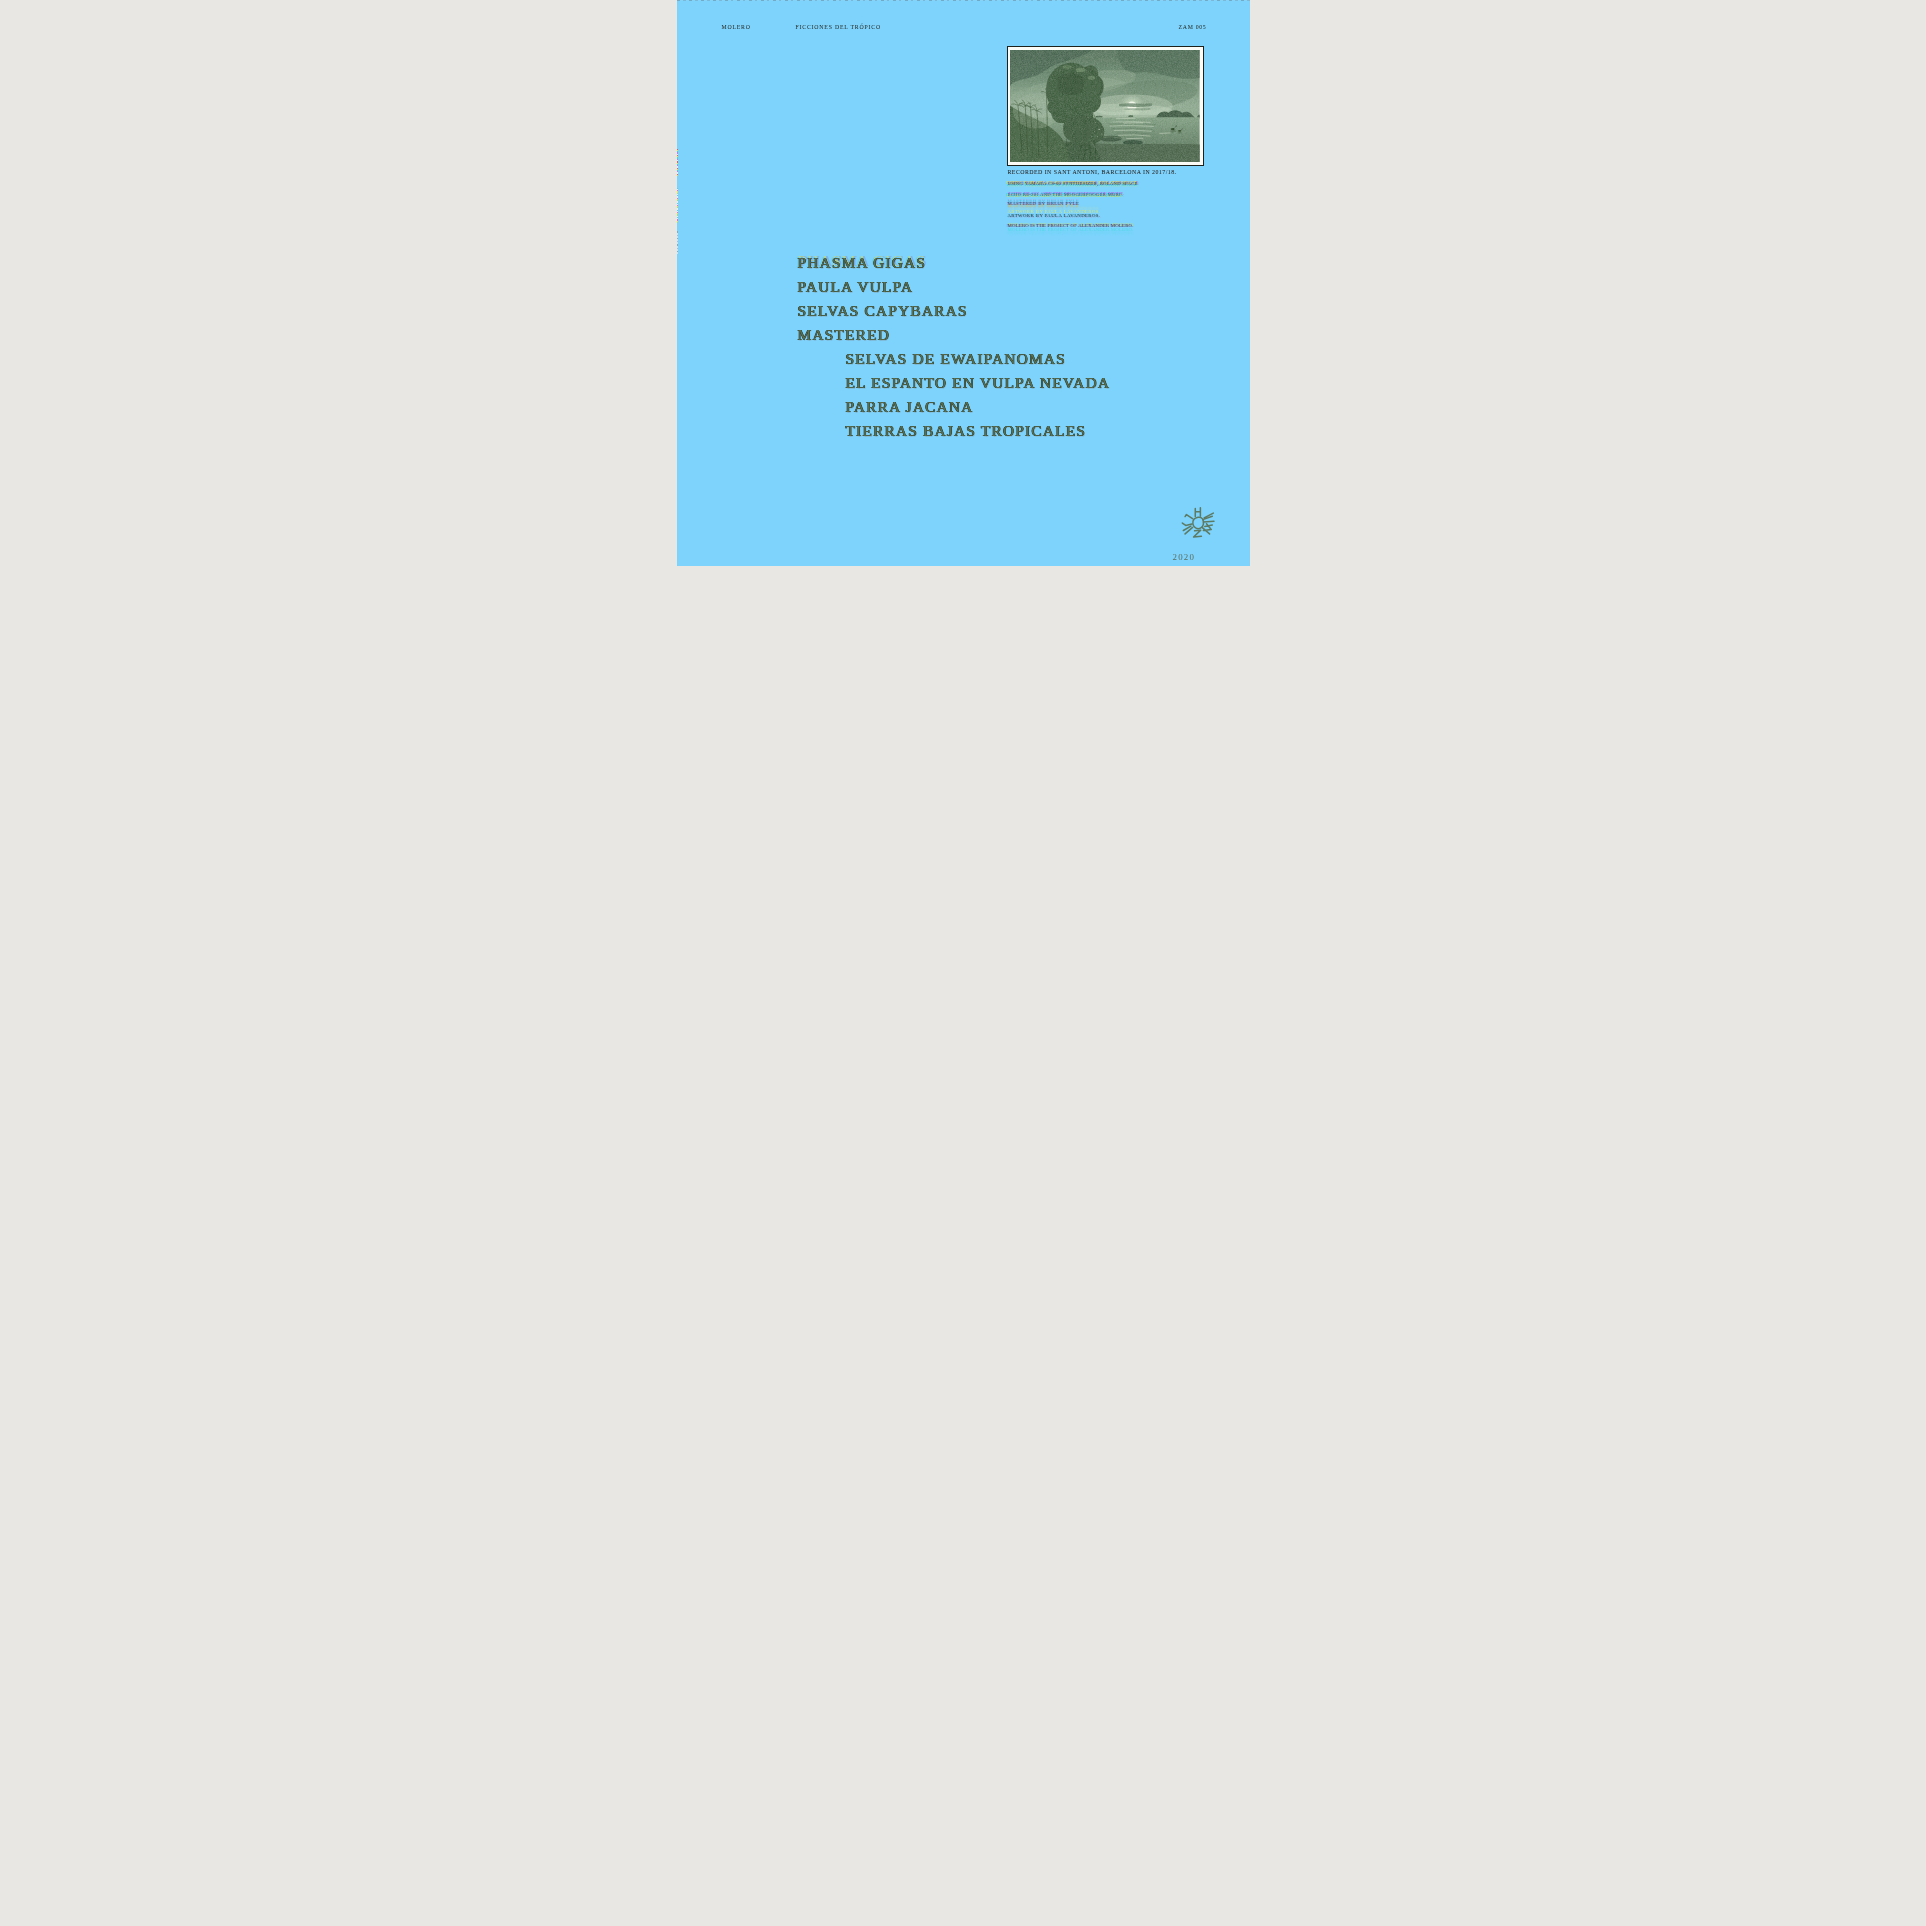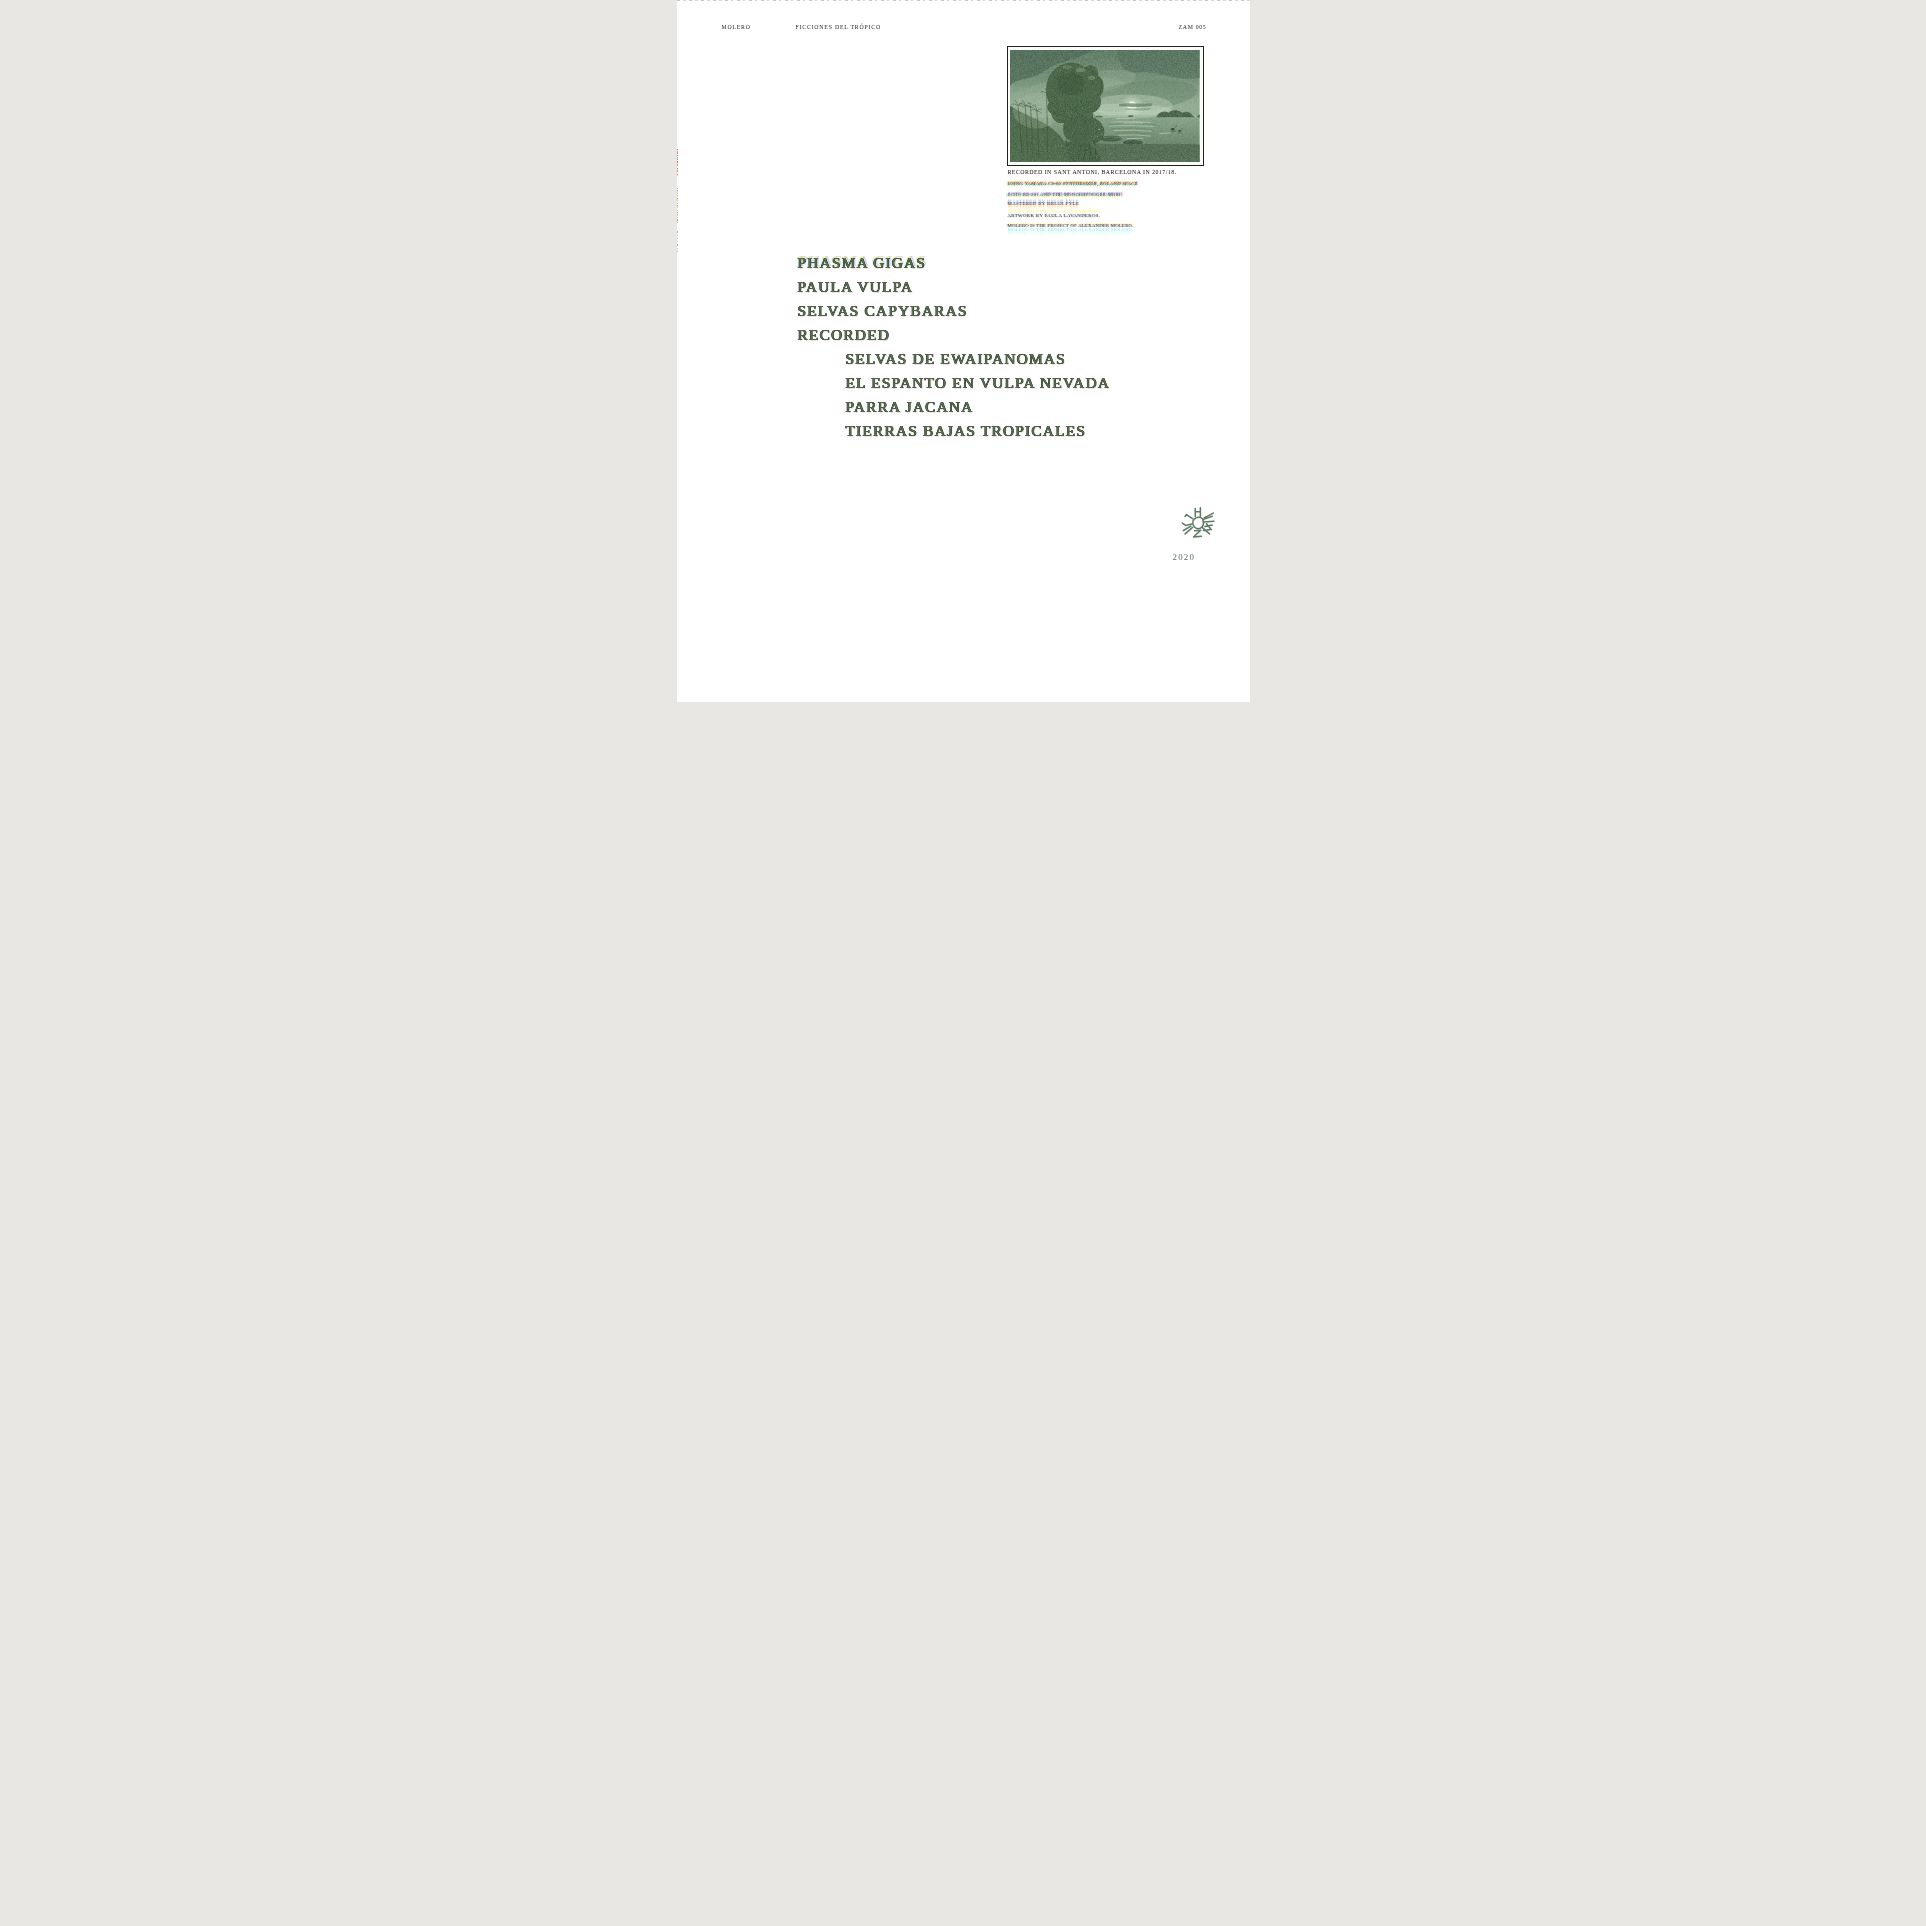--- a/index.html
+++ b/index.html
@@ -1,18 +1,18 @@
 <!DOCTYPE html>
 <html style="font-size:6.2px"><head>
 <meta charset="utf-8">
 <style>
   html,body{margin:0;padding:0;background:#e8e7e4;}
   .sleeve{
-    position:relative;width:573px;height:702px;margin:0 auto;
-    background:#ffffff;overflow:hidden;
+    position:relative;width:573px;height:566px;margin:0 auto;
+    background:#7dd3fc;overflow:hidden;
     font-family:"Liberation Serif", "DejaVu Serif", serif;
   }
   
   .top-edge{
     position:absolute;top:0;left:0;width:100%;height:1.2px;opacity:.55;
     background:repeating-linear-gradient(90deg,
       rgba(95,95,105,.65) 0 2.7px, rgba(210,210,214,.15) 2.7px 5.8px,
       rgba(120,110,120,.5) 5.8px 8.5px, rgba(225,225,228,.1) 8.5px 12px);
   }
   .left-glitch{position:absolute;left:0;width:1.5px;opacity:.85;}
@@ -228,21 +228,21 @@
     <div class="credit-line c-g c-g3">ECHO RE-201 AND THE MOOGERFOOGER MURF.</div>
     <div class="credit-line c-g c-g4">MASTERED BY BRIAN PYLE</div>
     <div class="credit-line c-g c-g5">ARTWORK BY PAULA LAVANDEROS.</div>
     <div class="credit-line c-g c-g6">MOLERO IS THE PROJECT OF ALEXANDER MOLERO.</div>
   </section>
 
   <section class="tracklist">
     <div class="track first">PHASMA GIGAS</div>
     <div class="track">PAULA VULPA</div>
     <div class="track">SELVAS CAPYBARAS</div>
-    <div class="track">RECORDED</div>
+    <div class="track">MASTERED</div>
     <div class="track indent">SELVAS DE EWAIPANOMAS</div>
     <div class="track indent">EL ESPANTO EN VULPA NEVADA</div>
     <div class="track indent">PARRA JACANA</div>
     <div class="track indent">TIERRAS BAJAS TROPICALES</div>
   </section>
 
   <div class="label-logo">
     <svg viewBox="0 0 100 100">
       <g fill="none" stroke="#5d7a63" stroke-width="4.5" stroke-linecap="round" stroke-linejoin="round">
         <path d="M50,36 C62,34 68,44 66,56 C64,68 52,72 44,68 C34,64 32,50 38,42 C41,38 45,37 50,36 Z"></path>

